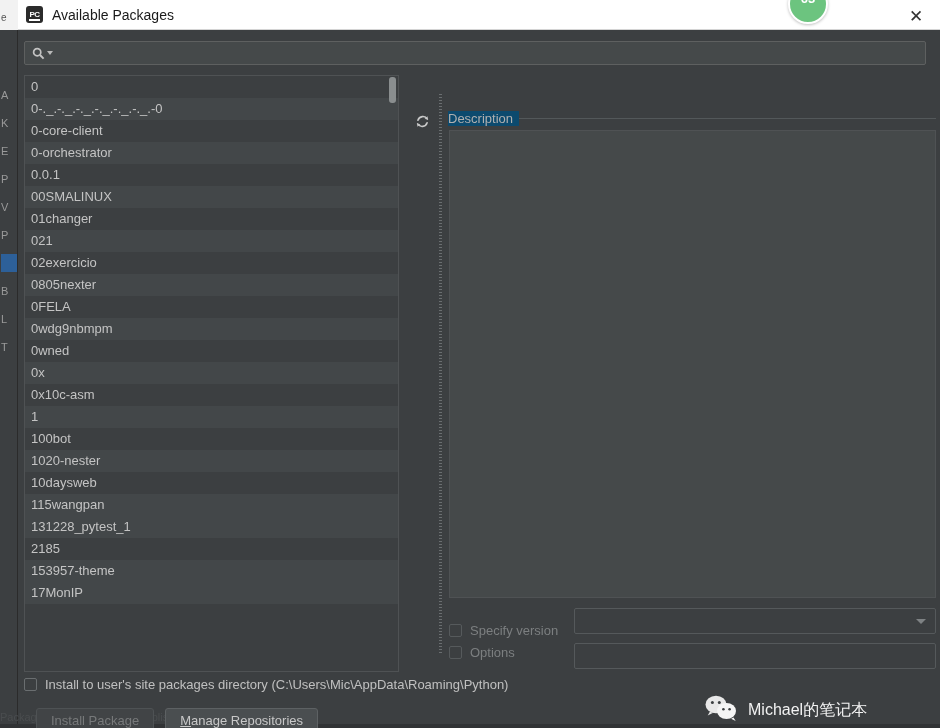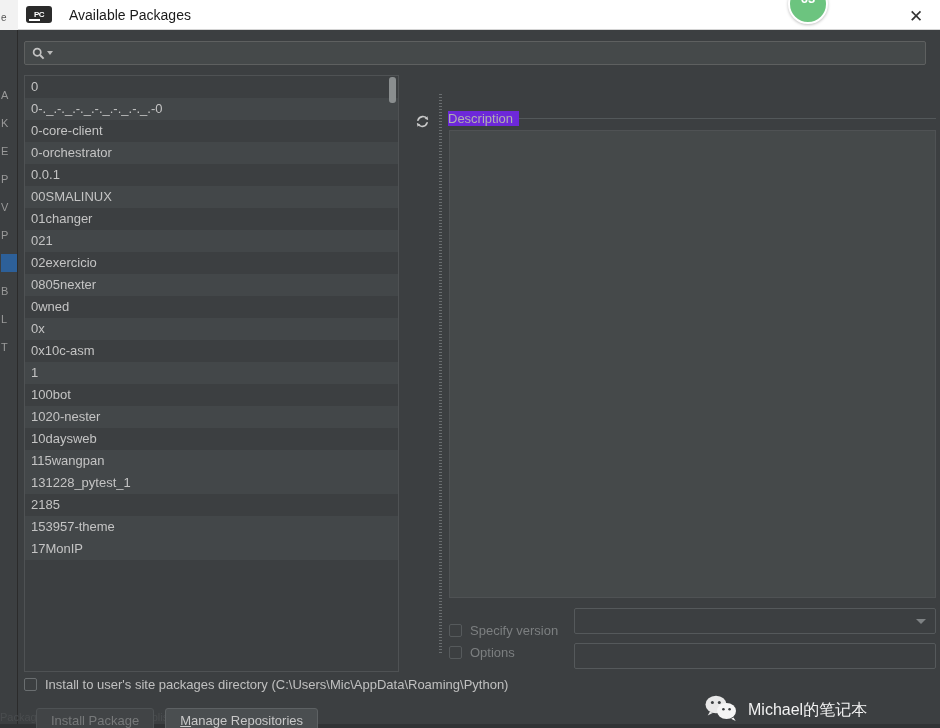--- a/index.html
+++ b/index.html
@@ -53,21 +53,21 @@
   }
 
   
   .titlebar {
     position: absolute; left: 18px; top: 0; width: 922px; height: 30px;
     background: #ffffff;
     border-bottom: 1px solid #d4d4d4;
     display: flex; align-items: center;
   }
   .tb-icon {
-    width: 26px; height: 17px; margin-left: 8px; margin-right: 17px;
+    width: 17px; height: 17px; margin-left: 8px; margin-right: 9px;
     background: #2b2b2b;
     border-radius: 3px;
     position: relative;
     flex: none;
     display: flex; align-items: center; justify-content: center;
   }
   .tb-icon .pc {
     font-size: 8px; font-weight: bold; color: #ffffff;
     letter-spacing: -0.5px; line-height: 1;
   }
@@ -172,21 +172,21 @@
   .splitter-dots {
     width: 3px; height: 560px;
     background-image: repeating-linear-gradient(
       to bottom, #6a6e70 0px, #6a6e70 1px, transparent 1px, transparent 3px);
   }
 
   
   .desc-title {
     position: absolute; left: 430px; top: 81px;
     font-size: 13px; color: #b0b0b0;
-    background: #6d28d9; padding-right: 6px; z-index: 2;
+    background: #0c4a6e; padding-right: 6px; z-index: 2;
   }
   .desc-rule {
     position: absolute; left: 430px; top: 88px; width: 488px; height: 1px;
     background: #53585a;
   }
   .desc-box {
     position: absolute; left: 431px; top: 100px; width: 487px; height: 468px;
     background: #45494a;
     border: 1px solid #4f5254;
     overflow: hidden;
@@ -321,20 +321,22 @@
           <div class="pkg-row odd">0</div>
           <div class="pkg-row even">0-._.-._.-._.-._.-._.-._.-0</div>
           <div class="pkg-row odd">0-core-client</div>
           <div class="pkg-row even">0-orchestrator</div>
           <div class="pkg-row odd">0.0.1</div>
           <div class="pkg-row even">00SMALINUX</div>
           <div class="pkg-row odd">01changer</div>
           <div class="pkg-row even">021</div>
           <div class="pkg-row odd">02exercicio</div>
           <div class="pkg-row even">0805nexter</div>
+          <div class="pkg-row odd">0FELA</div>
+          <div class="pkg-row even">0wdg9nbmpm</div>
           <div class="pkg-row odd">0wned</div>
           <div class="pkg-row even">0x</div>
           <div class="pkg-row odd">0x10c-asm</div>
           <div class="pkg-row even">1</div>
           <div class="pkg-row odd">100bot</div>
           <div class="pkg-row even">1020-nester</div>
           <div class="pkg-row odd">10daysweb</div>
           <div class="pkg-row even">115wangpan</div>
           <div class="pkg-row even">131228_pytest_1</div>
           <div class="pkg-row odd">2185</div>

